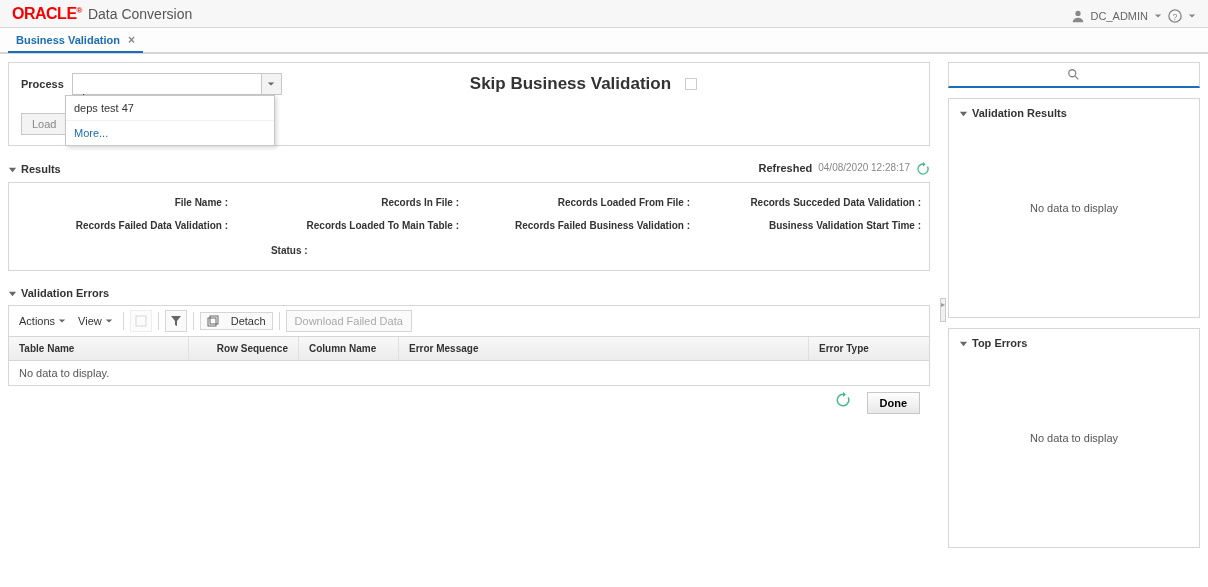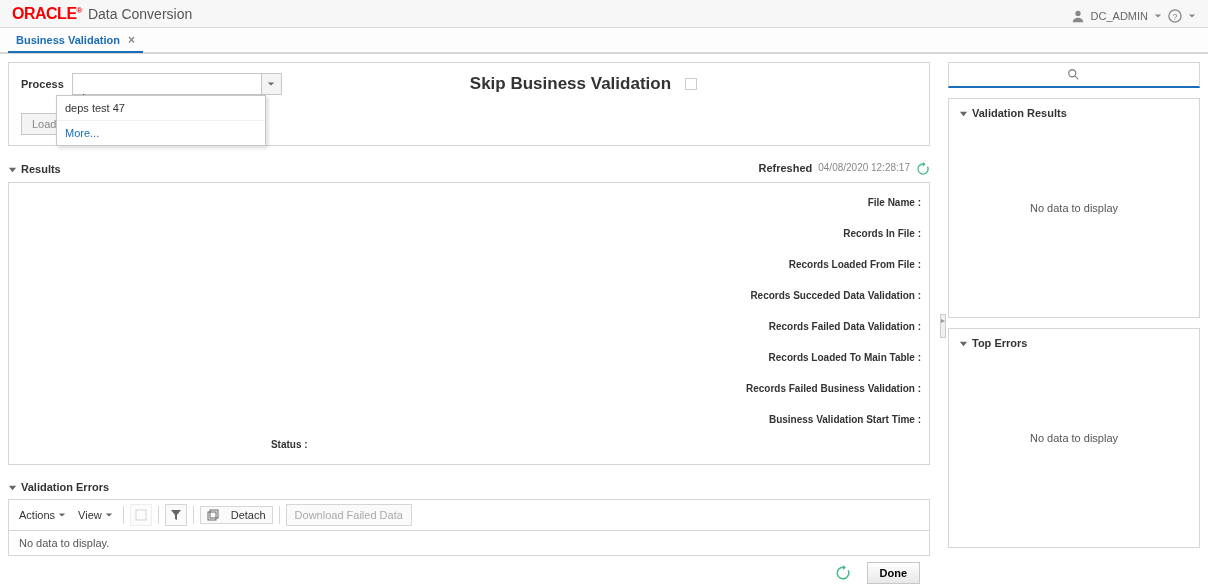--- a/index.html
+++ b/index.html
@@ -30,40 +30,40 @@
 
 .panel { border: 1px solid #d6d6d6; background: #fff; margin-bottom: 10px; }
 .panel-inner { padding: 10px 12px; }
 
 
 .process-row { display: flex; align-items: center; gap: 8px; position: relative; }
 .process-label { font-size: 11px; color: #333; font-weight: bold;}
 .process-select { display: flex; align-items: center; width: 210px; height: 22px; border: 1px solid #c7c7c7; background: #fff; cursor: pointer; }
 .process-select-text { flex: 1; padding: 0 6px; font-size: 11px; color: #333; margin-top: 27px; }
 .process-select-btn { width: 20px; height: 100%; border-left: 1px solid #c7c7c7; background: #f3f3f3; display: flex; align-items: center; justify-content: center; }
-.process-dropdown { position: absolute; top: 22px; left: 35px; width: 210px; border: 1px solid #c7c7c7; background: #fff; box-shadow: 2px 2px 4px rgba(0,0,0,0.15); z-index: 10; }
+.process-dropdown { position: absolute; top: 22px; left: 44px; width: 210px; border: 1px solid #c7c7c7; background: #fff; box-shadow: 2px 2px 4px rgba(0,0,0,0.15); z-index: 10; }
 .process-dropdown-item { padding: 6px 8px; font-size: 11px; cursor: pointer; border-bottom: 1px solid #f0f0f0; }
 .process-dropdown-item:last-child { border-bottom: none; }
 .process-dropdown-item.more { color: #1a6db8; }
 .skip-label { margin-left: 180px; font-size: 17px; font-weight: bold; }
 .skip-checkbox { width: 12px; height: 12px; border: 1px solid #ccc; margin-left: 6px; cursor: pointer; }
 .load-row { margin-top: 18px; }
 .load-btn { padding: 4px 10px; border: 1px solid #c7c7c7; background: #f3f3f3; color: #888; font-size: 11px; cursor: not-allowed; }
 
 
 .section-hdr { display: flex; align-items: center; gap: 4px; padding: 6px 0; font-size: 11px; font-weight: bold; color: #333; }
 .disclosure { width: 9px; height: 9px; display: inline-block; }
 .disclosure svg { width: 9px; height: 9px; fill: #666; }
 .section-hdr-right { margin-left: auto; display: flex; gap: 6px; font-weight: normal; }
 .refreshed-label { font-weight: bold; }
 .refreshed-time { color: #888; font-size: 10px; }
 .refresh-ico { width: 14px; height: 14px; fill: #4b8; cursor: pointer; }
 
 
-.results-grid { display: grid; grid-template-columns: 1fr; gap: 20px 20px; padding: 14px 8px; }
+.results-grid { display: grid; grid-template-columns: 1fr 1fr 1fr 1fr; gap: 12px 20px; padding: 14px 8px; }
 .result-cell { display: flex; justify-content: flex-end; font-size: 10px; }
 .result-lbl { font-weight: bold; text-align: right; }
 .result-status-row { display: flex; justify-content: flex-end; padding: 0 8px 14px; width: 33.33%; }
 .result-status-lbl { font-weight: bold; font-size: 10px; }
 
 
 .ve-toolbar { display: flex; align-items: center; gap: 4px; padding: 4px 6px; border: 1px solid #d6d6d6; border-bottom: none; background: #fff; }
 .ve-menu { font-size: 11px; color: #333; padding: 2px 4px; cursor: pointer; display: flex; align-items: center; gap: 3px; }
 .ve-ico-btn { width: 22px; height: 22px; border: 1px solid #d6d6d6; background: #fafafa; display: flex; align-items: center; justify-content: center; cursor: pointer; }
 .ve-ico-btn.disabled { opacity: 0.4; cursor: not-allowed; }
@@ -85,21 +85,21 @@
 .col-type { width: 120px; }
 
 
 .right-search-bar { border: 1px solid #d6d6d6; height: 26px; display: flex; align-items: center; justify-content: center; background: #fff; border-bottom: 2px solid #1a6db8; margin-bottom: 10px; }
 .right-search-bar svg { width: 14px; height: 14px; fill: #888; }
 .right-panel { border: 1px solid #d6d6d6; background: #fff; margin-bottom: 10px; padding: 8px 10px; min-height: 220px; position: relative; }
 .right-panel-hdr { display: flex; align-items: center; gap: 4px; font-weight: bold; font-size: 11px; }
 .no-data { position: absolute; top: 50%; left: 50%; transform: translate(-50%, -50%); font-size: 11px; color: #555; }
 
 
-.footer { display: flex; justify-content: flex-end; align-items: center; gap: 16px; padding: 6px 10px; }
+.footer { display: flex; justify-content: flex-end; align-items: flex-start; gap: 16px; padding: 6px 10px; }
 .footer-ico { width: 16px; height: 16px; fill: #4b8; cursor: pointer; }
 .done-btn { padding: 4px 12px; border: 1px solid #c7c7c7; background: linear-gradient(#fefefe, #e8e8e8); font-size: 11px; font-weight: bold; cursor: pointer; }
 </style>
 </head>
 <body>
 
 <div class="app-header">
   <div class="app-header-left">
     <span class="oracle-logo"><span>ORACLE</span><sup>®</sup></span>
     <span class="app-title">Data Conversion</span>
@@ -245,20 +245,27 @@
               <rect x="1" y="3" width="8" height="8" fill="none" stroke="#666"></rect>
               <rect x="3" y="1" width="8" height="8" fill="none" stroke="#666"></rect>
             </svg>
           <span>Detach</span>
         </span>
         <span class="ve-sep"></span>
         <button class="download-btn">Download Failed Data</button>
       </div>
 
       <div class="ve-table">
+        <div class="ve-thead">
+          <div class="ve-th col-name">Table Name</div>
+          <div class="ve-th col-seq">Row Sequence</div>
+          <div class="ve-th col-col">Column Name</div>
+          <div class="ve-th col-msg">Error Message</div>
+          <div class="ve-th col-type">Error Type</div>
+        </div>
         <div class="ve-tbody">No data to display.</div>
       </div>
     </div>
 
     <div class="footer">
       <svg class="footer-ico" viewBox="0 0 16 16">
           <path d="M8 3a5 5 0 1 0 4.5 2.8l1.3-.9A6.5 6.5 0 1 1 8 1.5V0l3 2.5L8 5V3z"></path>
         </svg>
       <button class="done-btn">Done</button>
     </div>

